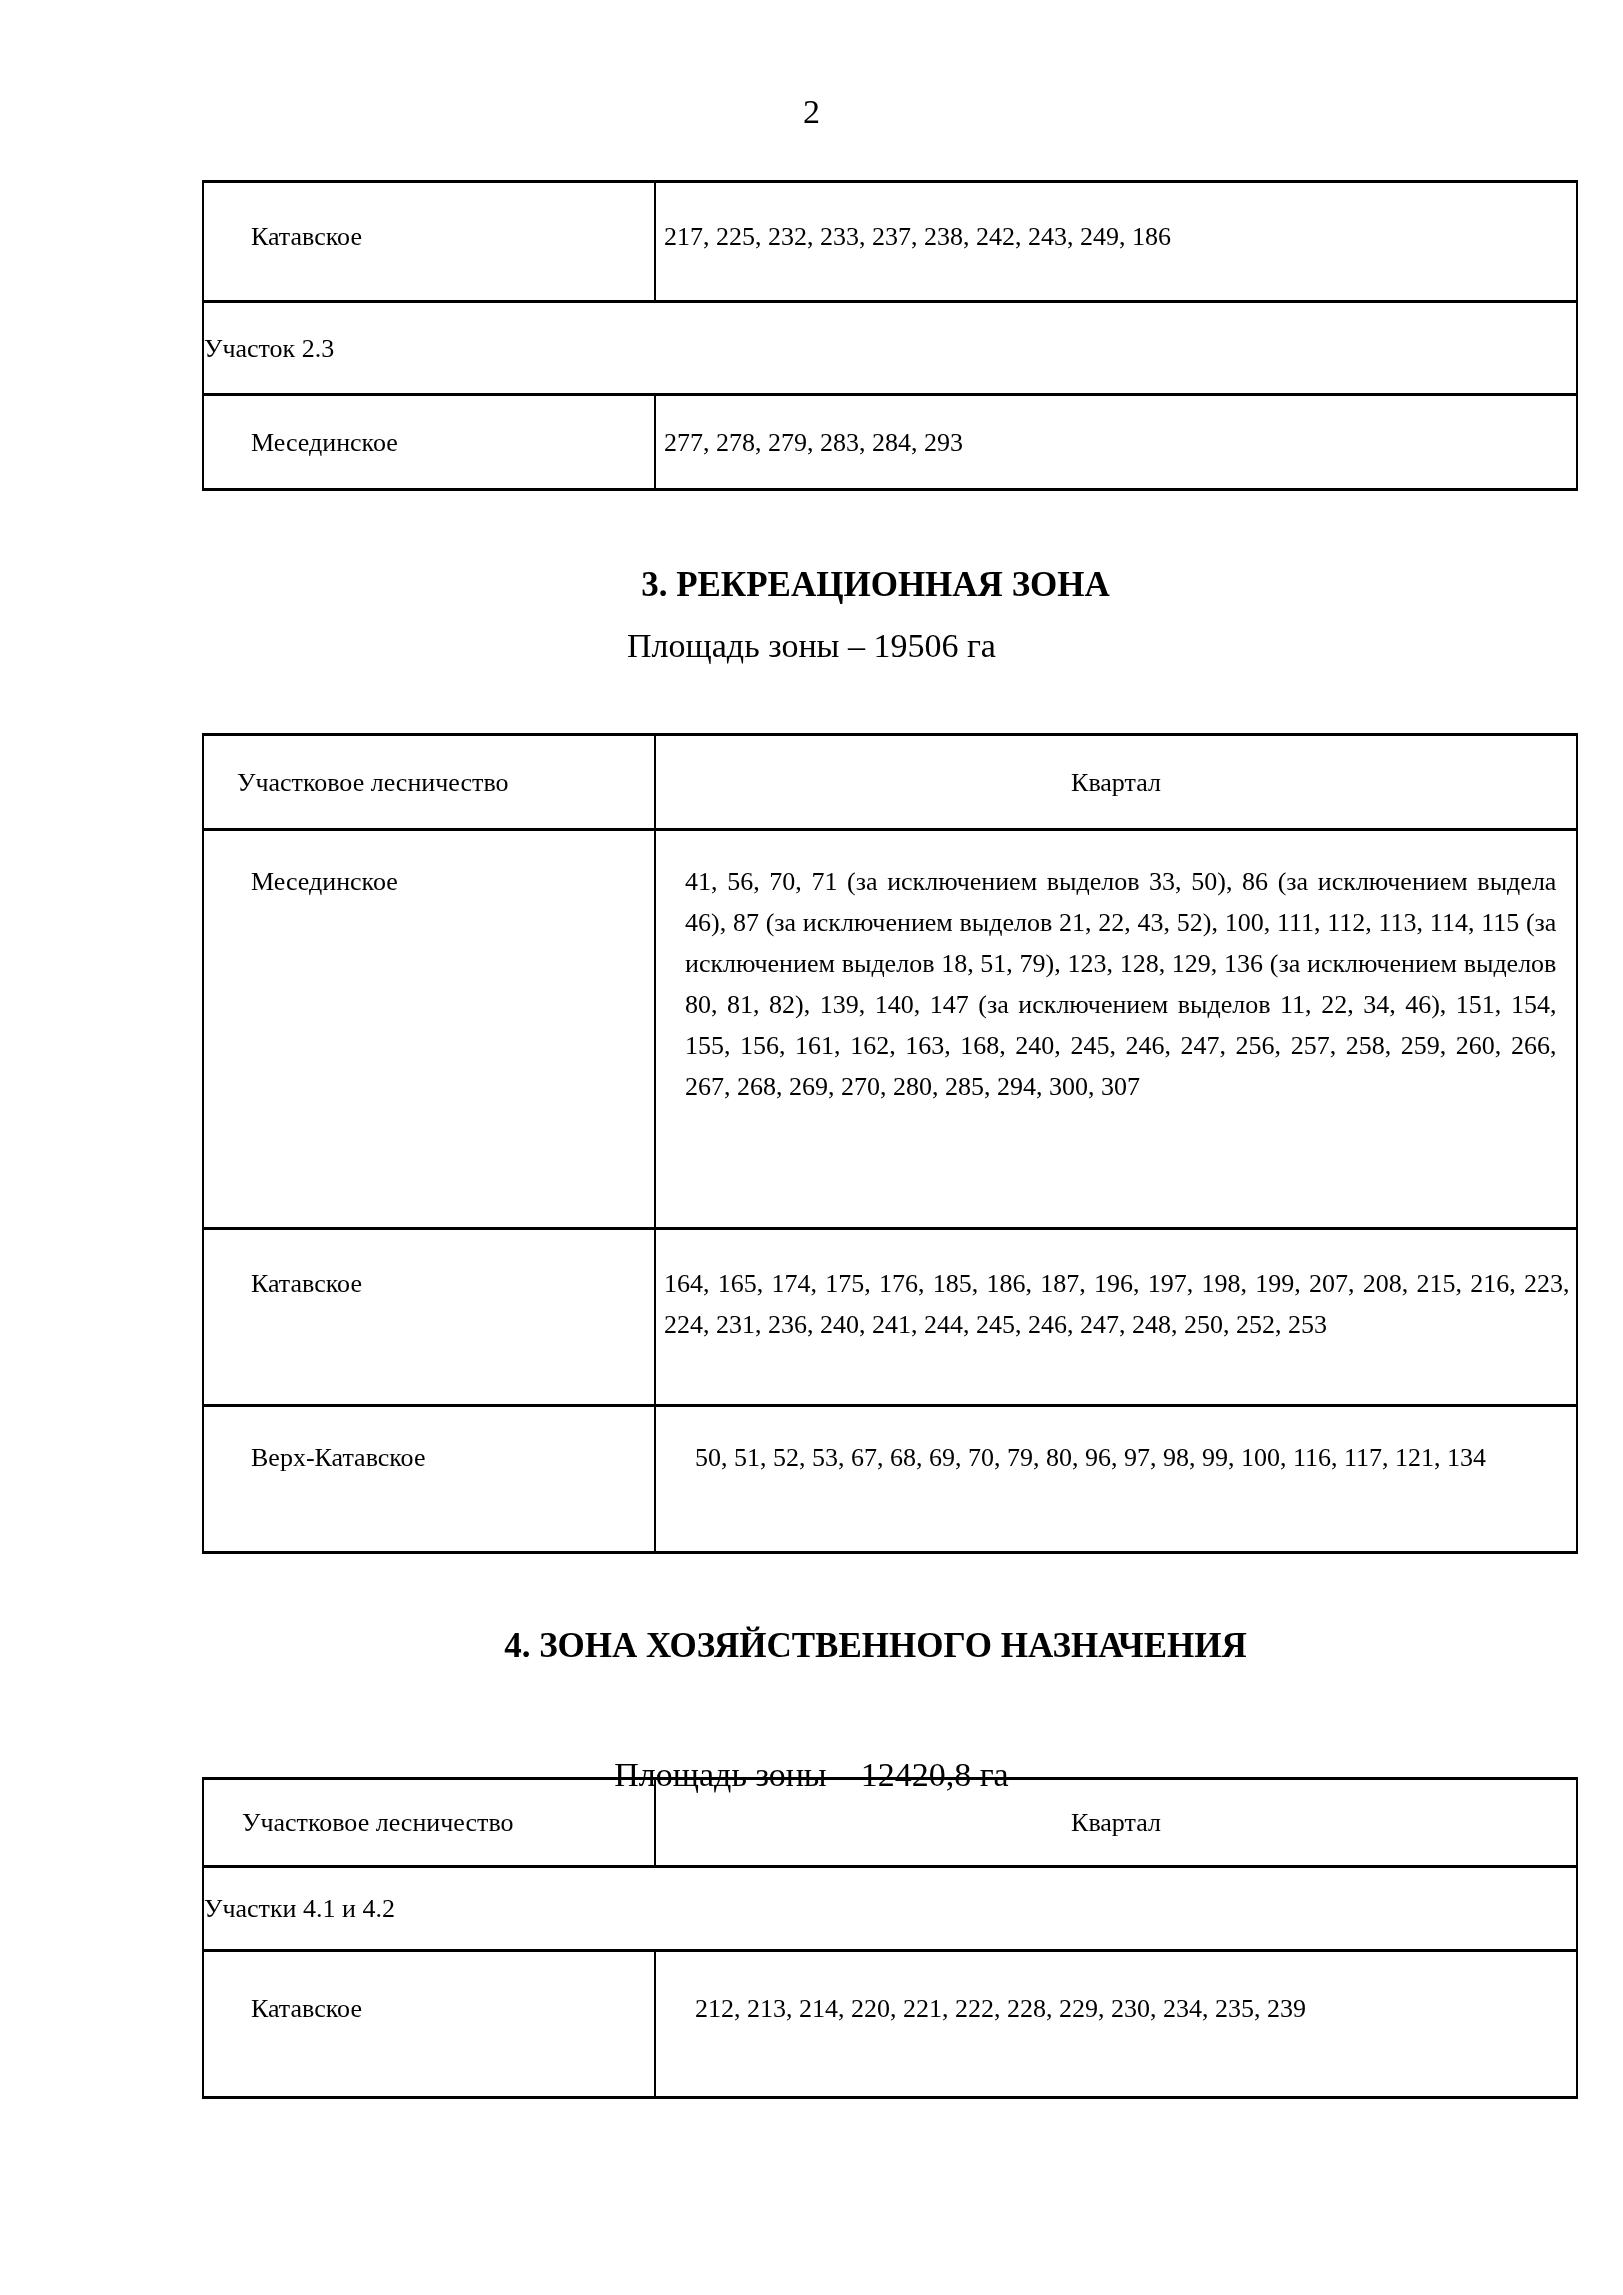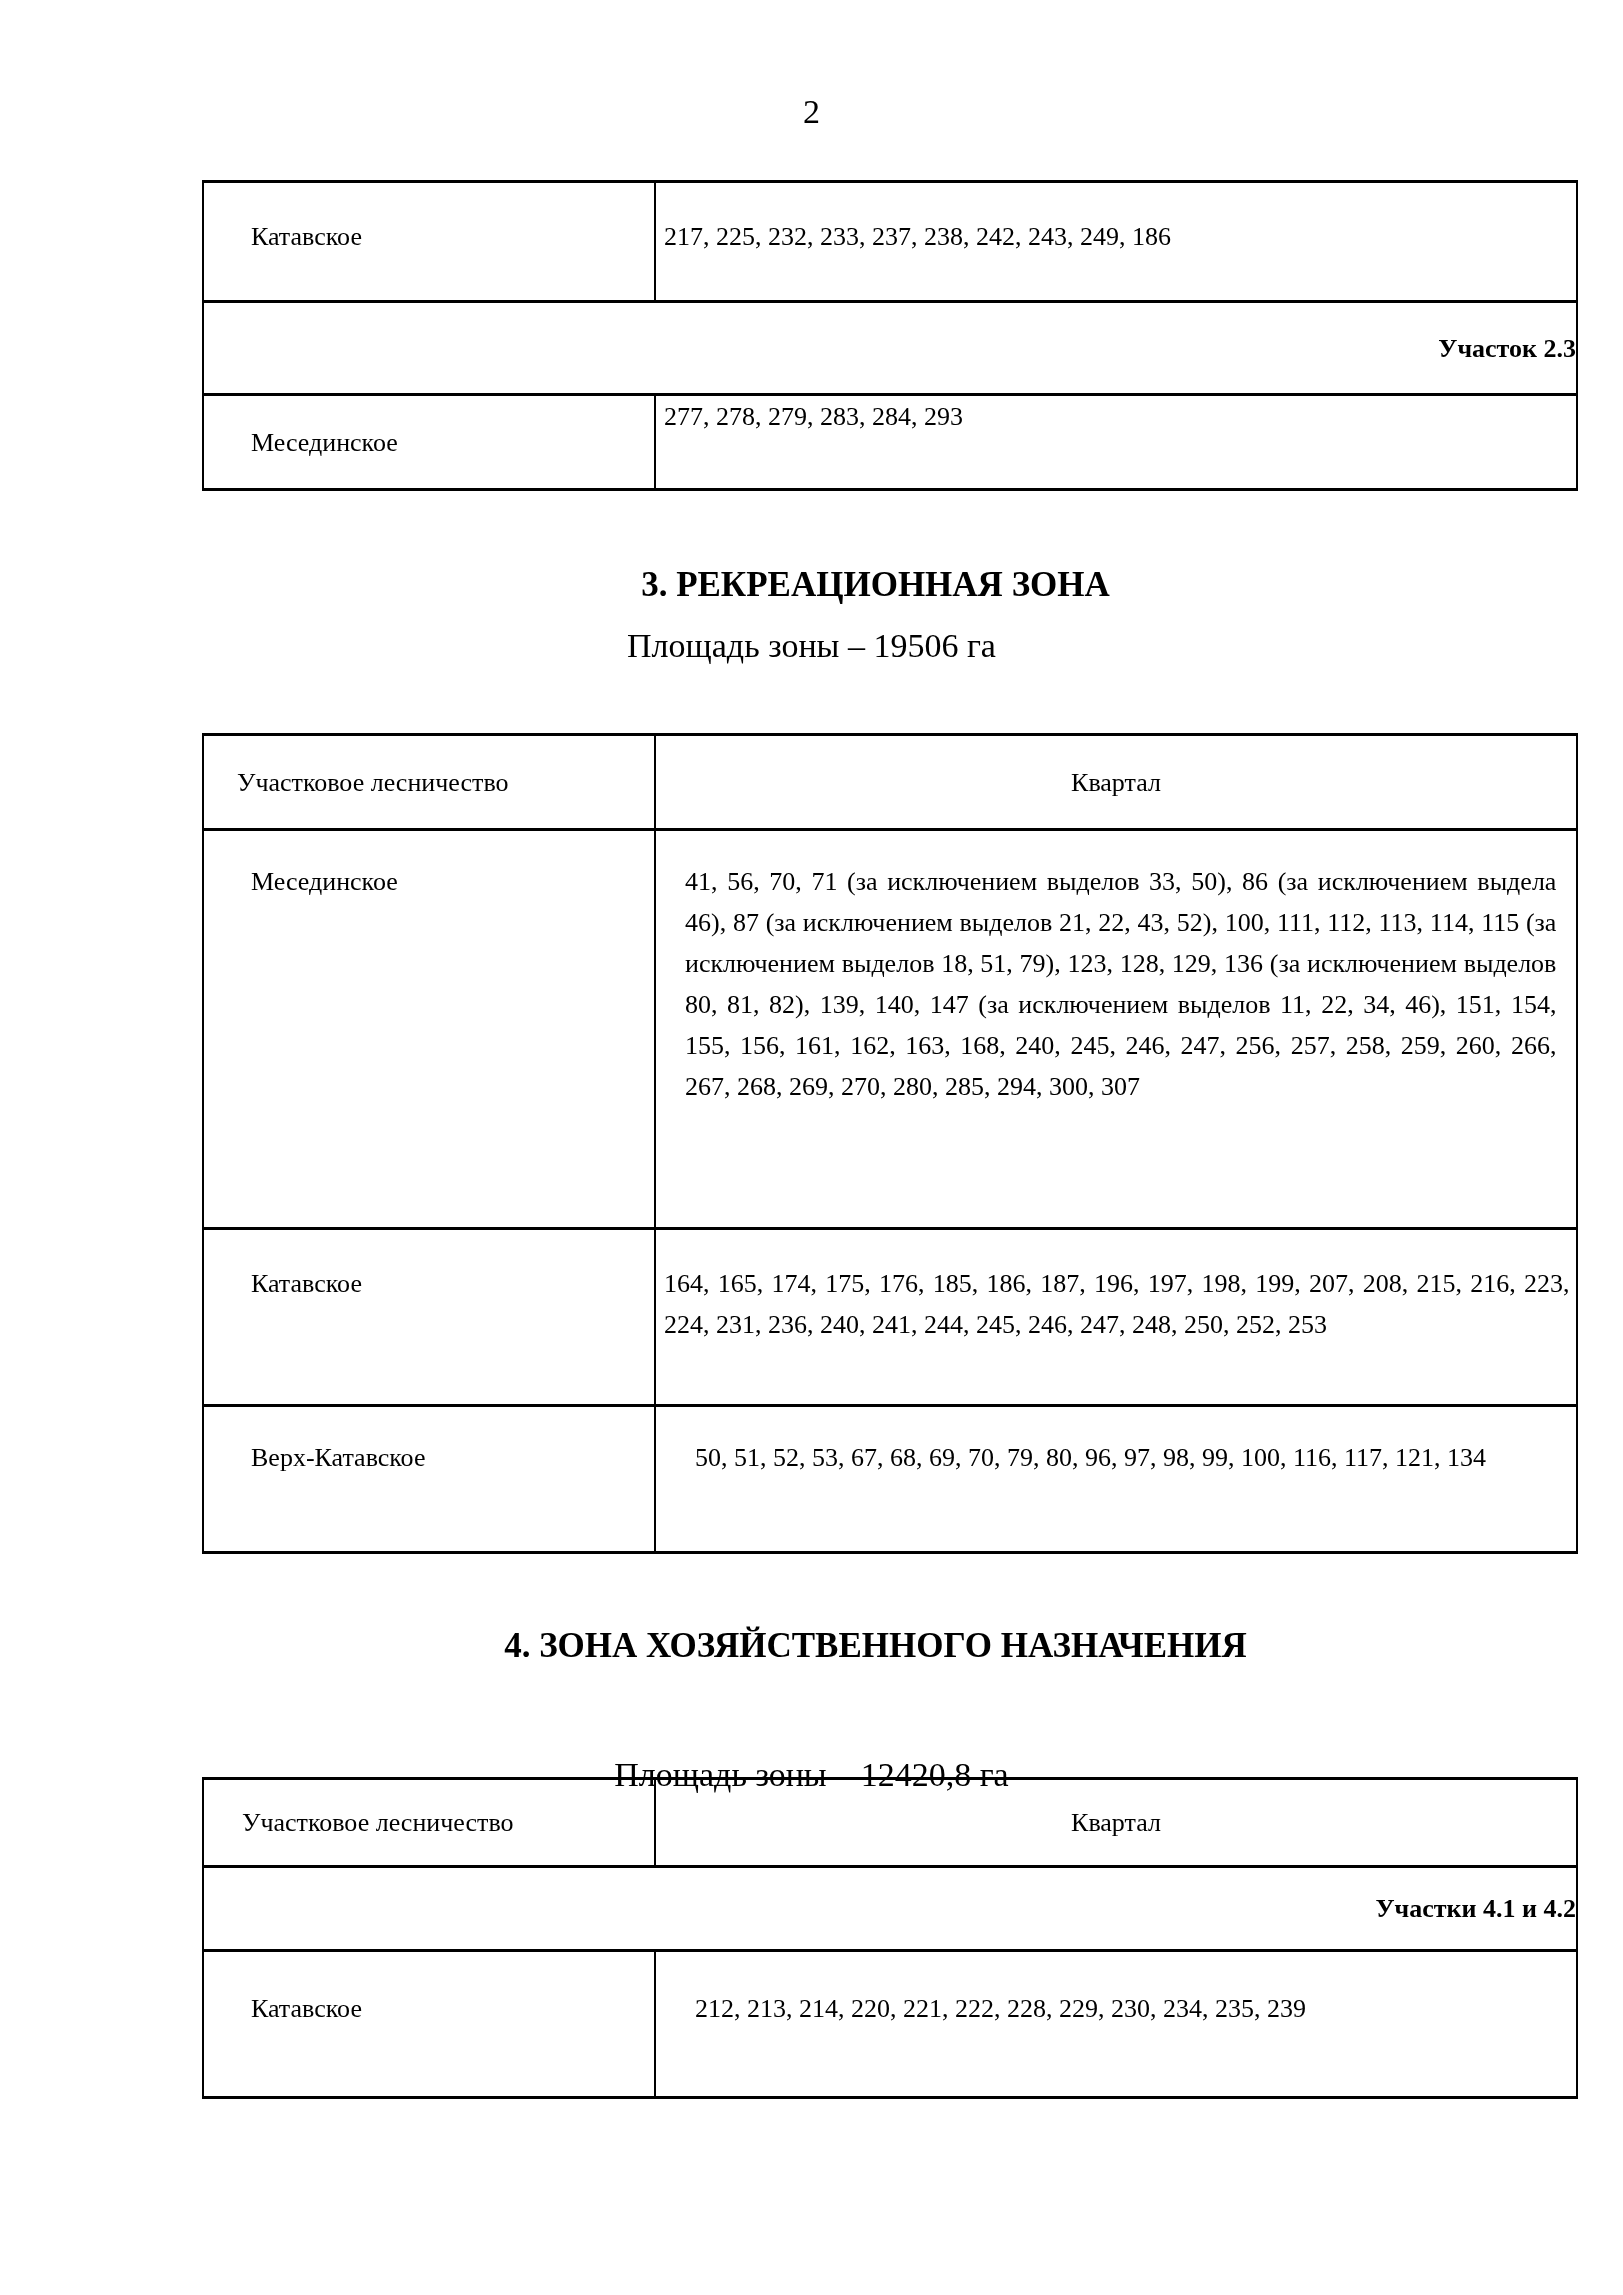--- a/index.html
+++ b/index.html
@@ -18,21 +18,21 @@
     font-size: 26px;
   }
   table.zone td {
     border-left: 2px solid #000; border-right: 2px solid #000;
     border-top: 3.3px solid #000; border-bottom: 3.3px solid #000;
     vertical-align: top; padding: 0; line-height: 41px;
   }
   table.zone col.c1 { width: 452px; }
   table.zone col.c2 { width: 922px; }
   .forestry { padding-left: 47px !important; }
-  .span-row { text-align: right; vertical-align: middle !important; font-weight: bold; }
+  .span-row { text-align: left; vertical-align: middle !important; }
   .head-cell { vertical-align: middle !important; }
   .head-left { padding-left: 38px !important; }
   .head-right { text-align: center; border-radius: 15px; }
   .quarters { padding-left: 7.9px !important; padding-right: 6.5px !important; }
   .justify { text-align: justify; text-align-last: left; padding-left: 29px !important; padding-right: 19.6px !important; }
   .section-title {
     position: absolute; left: 16px; width: 1623px; text-align: center;
     font-weight: bold; font-size: 35px; line-height: 42px; padding-left: 48px;
   }
   .section-area {
@@ -53,21 +53,21 @@
   <tbody>
       <tr style="height:120px;">
     <td class="forestry" style="padding-top:33px;">Катавское</td>
     <td class="quarters" style="padding-top:33px;">217, 225, 232, 233, 237, 238, 242, 243, 249, 186</td>
   </tr>
   <tr style="height:93px;">
     <td colspan="2" class="span-row">Участок 2.3</td>
   </tr>
   <tr style="height:95px;">
     <td class="forestry" style="padding-top:26px;">Месединское</td>
-    <td class="quarters" style="">277, 278, 279, 283, 284, 293</td>
+    <td class="quarters" style="padding-top:26px;">277, 278, 279, 283, 284, 293</td>
   </tr>
 </tbody>
   </table>
 
 <div class="section-title" style="top:564px;">3.  РЕКРЕАЦИОННАЯ ЗОНА</div>
 <div class="section-area" style="top:625px;">Площадь зоны – 19506 га</div>
 
 <table class="zone" style="top:733px;">
   <colgroup>
       <col class="c1">

